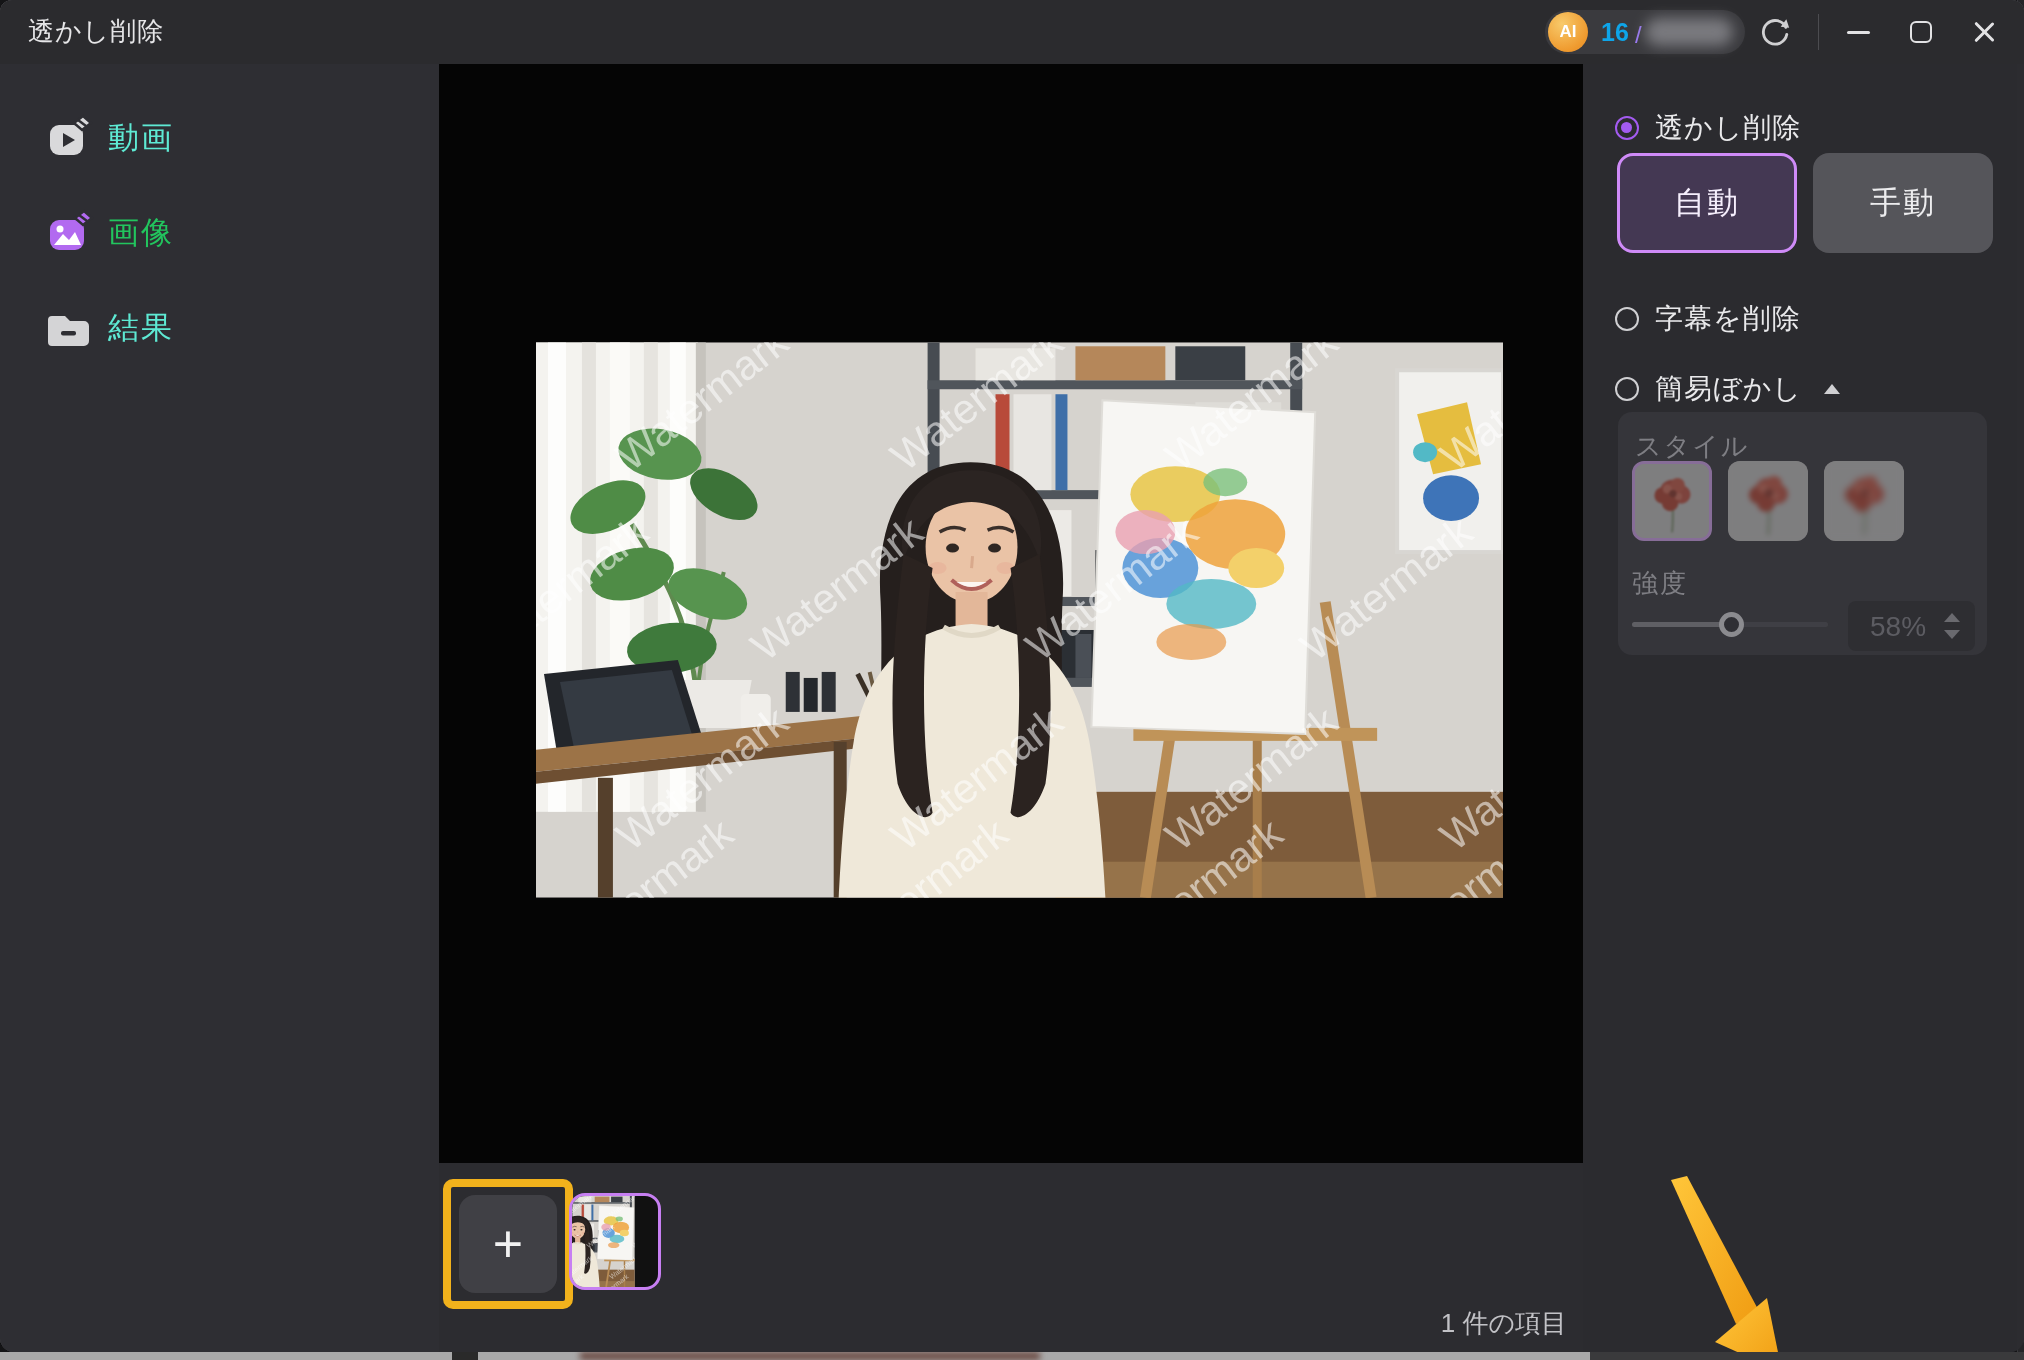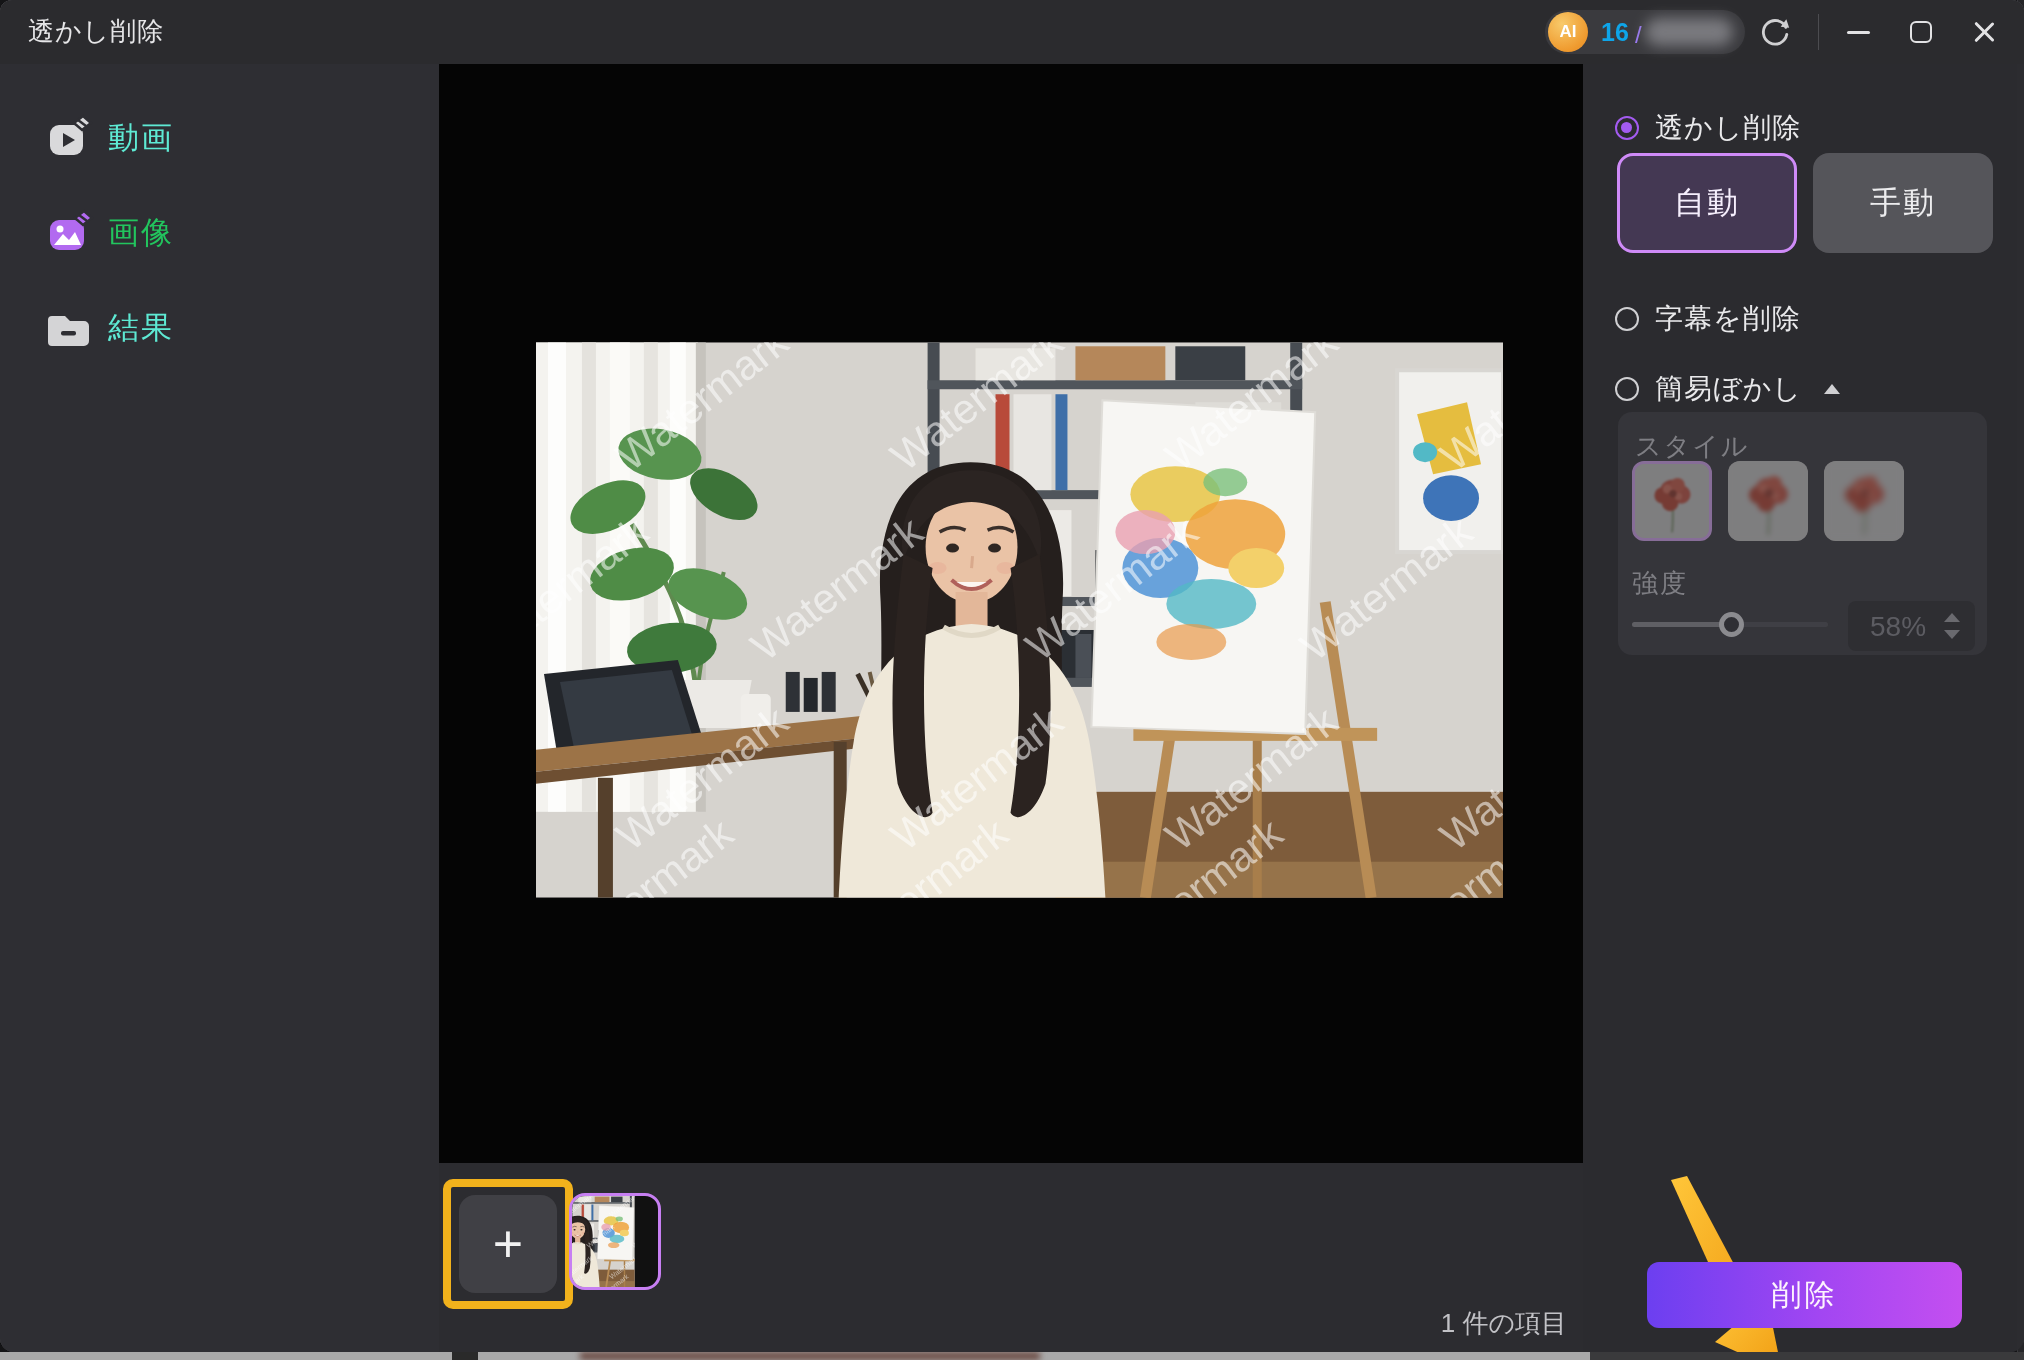--- a/index.html
+++ b/index.html
@@ -379,19 +379,16 @@
             <span class="spin down"></span>
           </div>
         </div>
       </div>
 
       <svg class="arrow-annot" viewBox="0 0 200 290">
         <polygon points="48,86 64,82 137,219 113,230" fill="url(#arrowGrad)"></polygon>
         <polygon points="159,278 92,248 144,204" fill="url(#arrowGrad)"></polygon>
       </svg>
 
-      <div class="delete-btn">
-        <span>削除</span>
-      </div>
     </div>
 
   </div>
 </div>
 
 </body></html>

